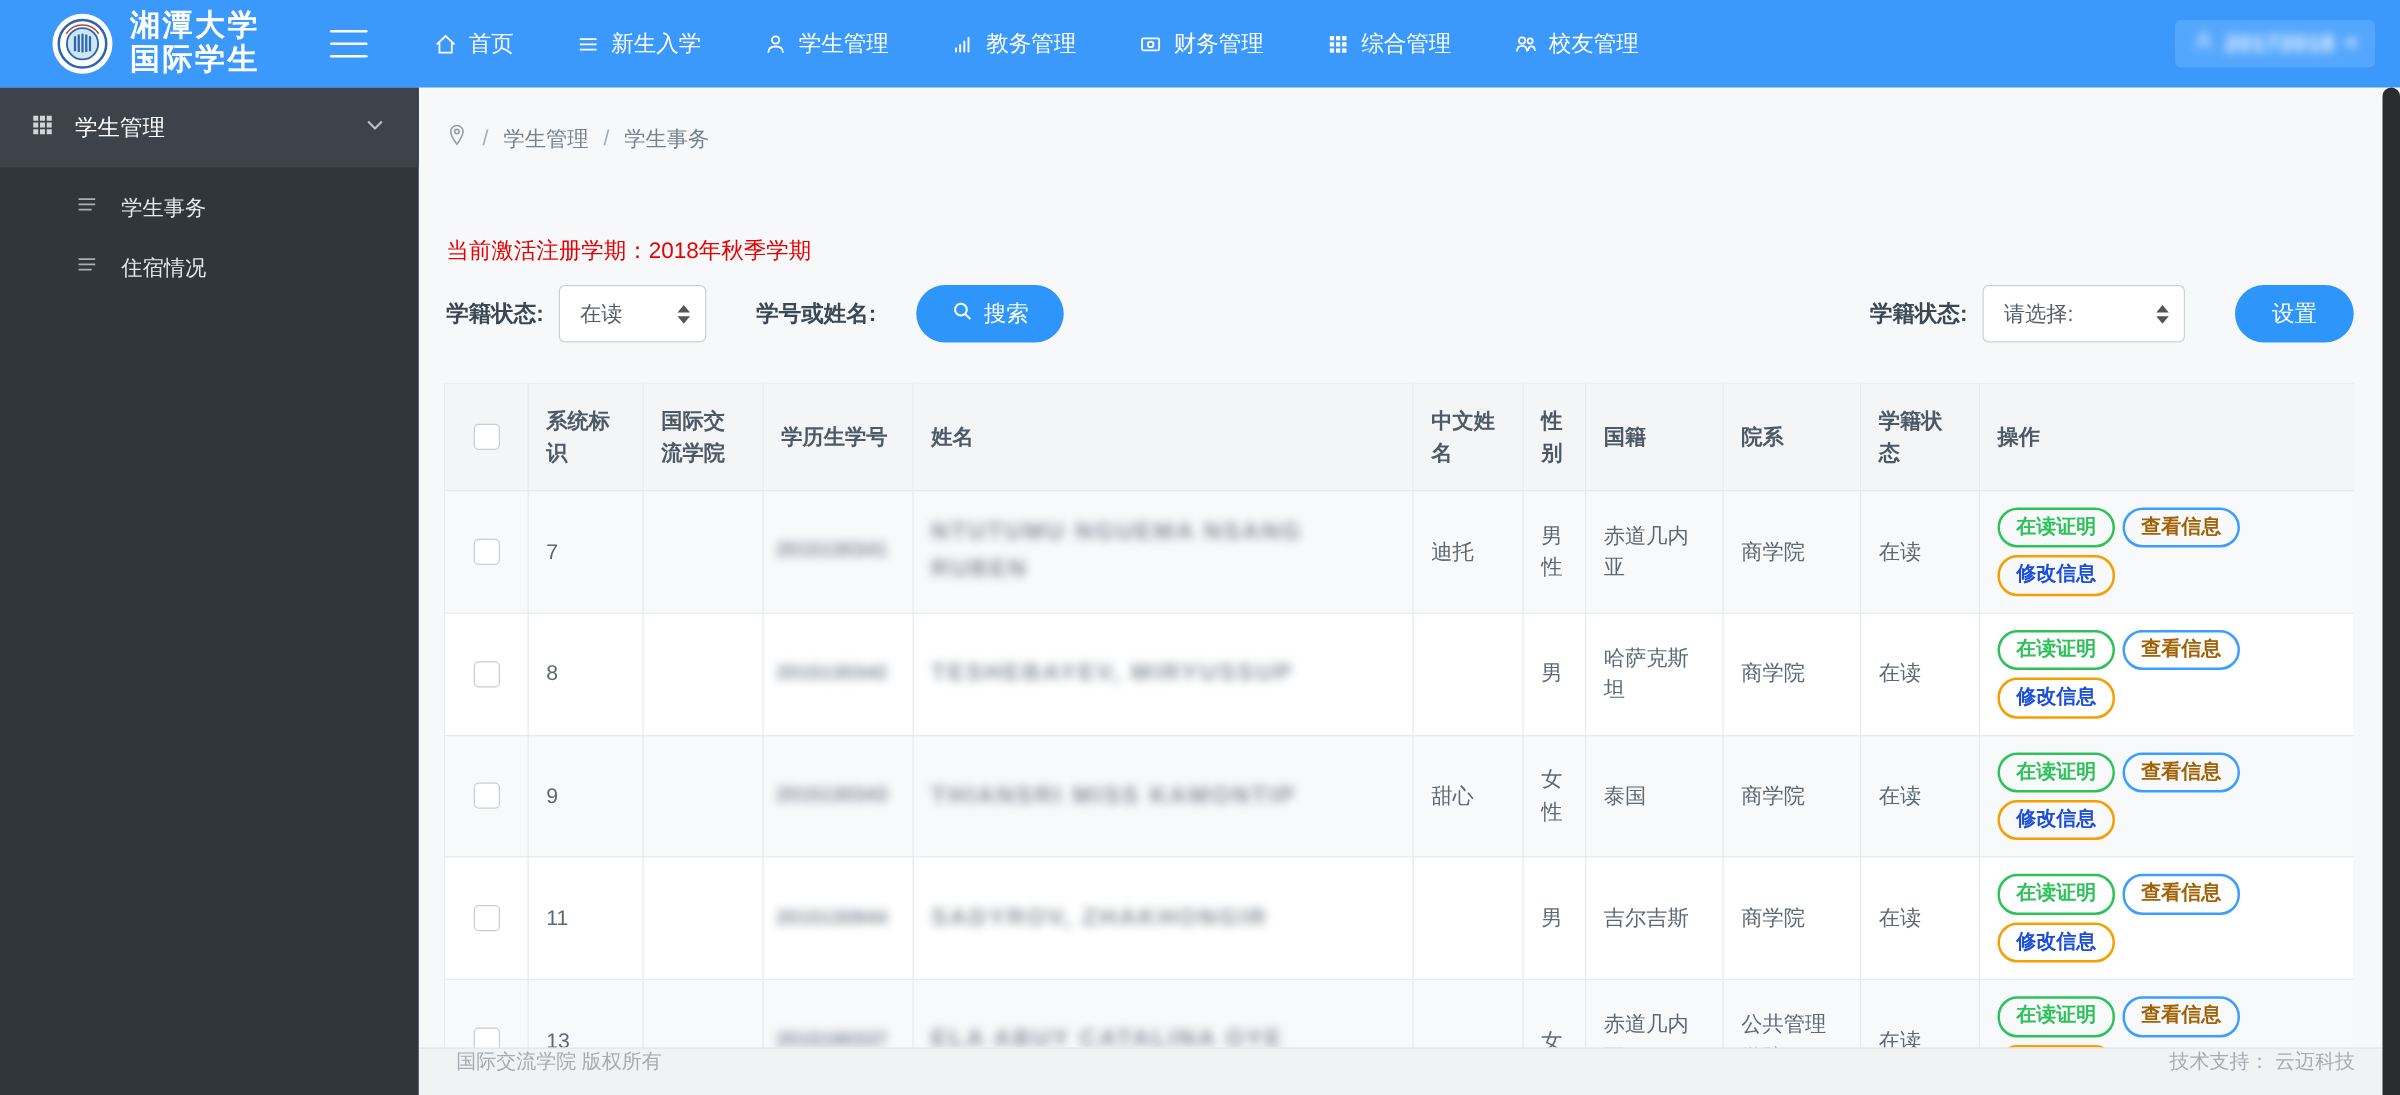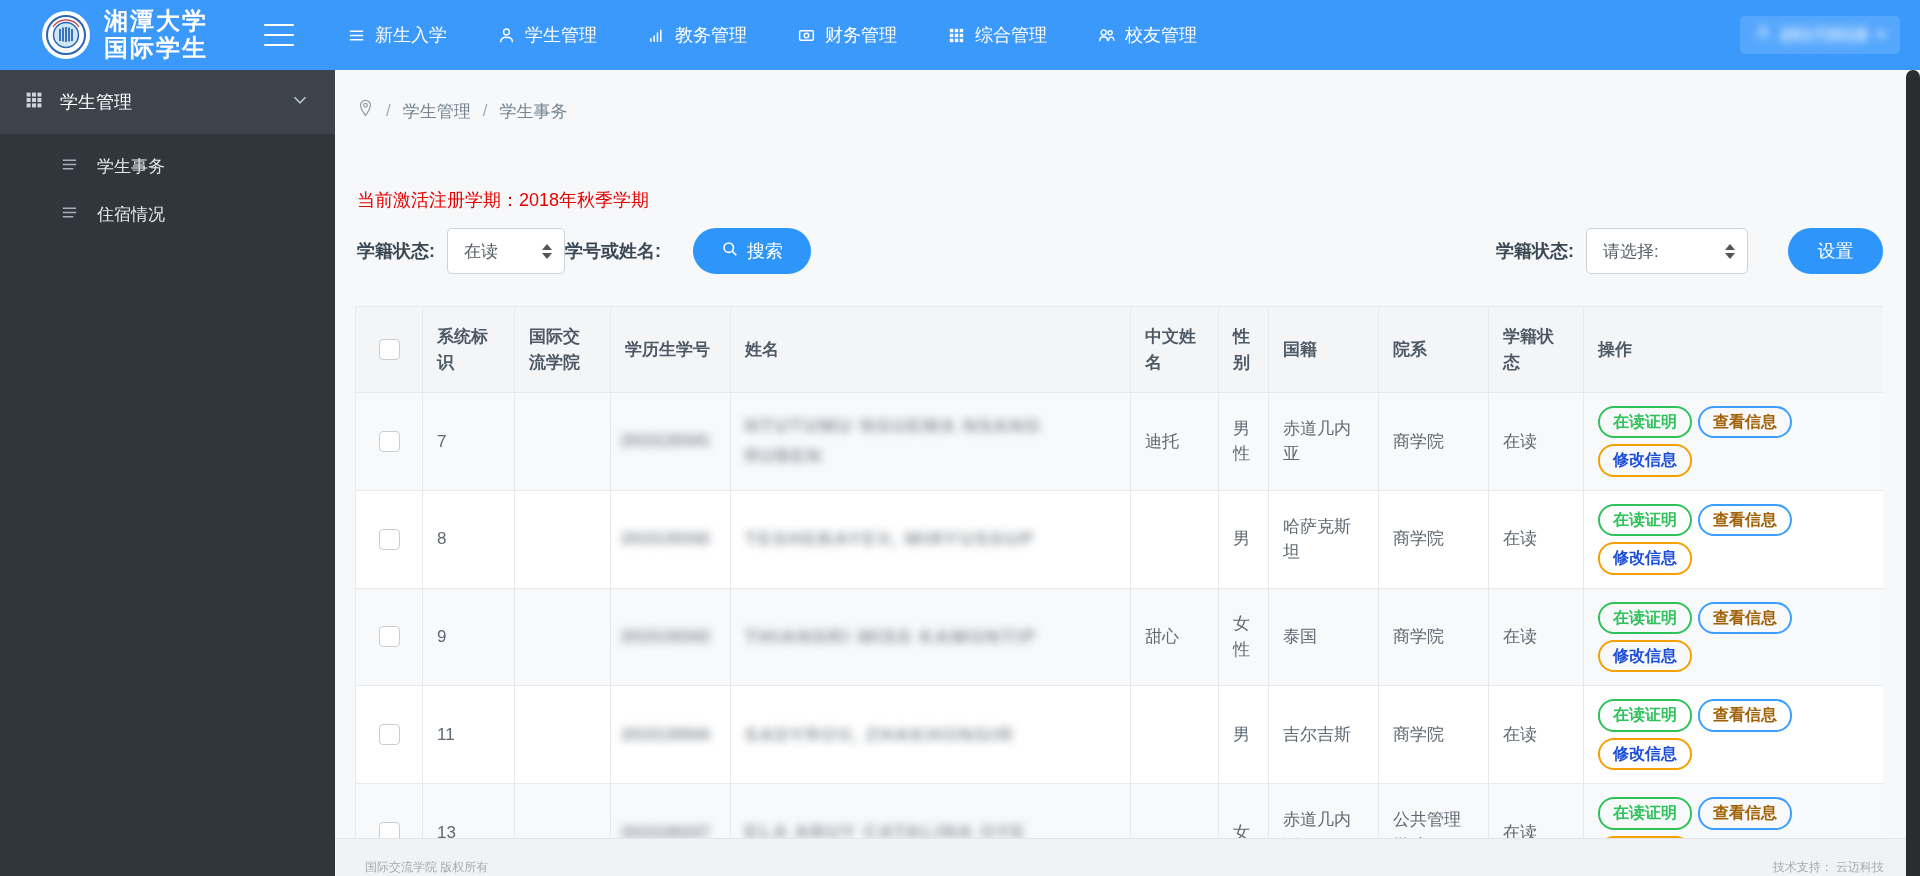--- a/index.html
+++ b/index.html
@@ -66,21 +66,21 @@
     display:flex; align-items:center; padding:0 12px 0 16px; cursor:pointer;
     font-size:17px; color:#555e66;
   }
   .selectbox .val { margin-right:14px; }
   .spin-caret { display:flex; flex-direction:column; gap:3px; margin-left:auto; }
   .spin-caret .up { width:0;height:0;border-left:5px solid transparent;
     border-right:5px solid transparent; border-bottom:6px solid #555; }
   .spin-caret .dn { width:0;height:0;border-left:5px solid transparent;
     border-right:5px solid transparent; border-top:6px solid #555; }
   .sel-status { width:118px; margin-left:12px; }
-  .lbl-name { }
+  .lbl-name { margin-left:40px; }
   .search-input {
     width:278px; height:46px; margin-left:14px; border:1px solid #d3d8dd;
     border-radius:5px; background:#fff; padding:0 16px; font-size:17px;
     color:#555e66; outline:none;
     font-family:"Liberation Sans","DejaVu Sans",sans-serif;
   }
   .search-input::placeholder { color:#b4bac1; }
   .btn-primary {
     height:46px; border:none; border-radius:23px; background:#2e95fb; color:#fff;
     font-size:18px; display:flex; align-items:center; justify-content:center;
@@ -112,22 +112,22 @@
     filter:blur(4px); line-height:1.6; }
   .pill { display:inline-block; margin:3px 6px 3px 0; padding:3px 13px;
     border-radius:16px; font-size:16px; font-weight:700; border:2px solid;
     line-height:1.4; cursor:pointer; background:transparent; white-space:nowrap; }
   .pill-green  { color:#2fc25b; border-color:#2fc25b; }
   .pill-blue   { color:#a16207; border-color:#3d9ffd; }
   .pill-orange { color:#1d4ed8; border-color:#f5a000; }
   
   .footer {
     position:absolute; left:0; right:0; bottom:0; height:38px; background:#f1f2f4;
-    border-top:1px solid #e3e5e8; display:flex; align-items:flex-end;
-    justify-content:space-between; padding:0 36px 0 30px; font-size:12px;
+    border-top:1px solid #e3e5e8; display:flex; align-items:flex-start;
+    justify-content:space-between; padding:0 36px 0 30px; font-size:16px;
     color:#a6abb1; z-index:6;
   }
   
   .scrollbar-thumb {
     position:absolute; right:0; top:70px; bottom:0; width:14px;
     background:#2a2c2f; border-radius:7px 7px 0 0; z-index:40; cursor:pointer;
   }
 </style>
 </head>
 <body>
@@ -148,20 +148,28 @@
     </div>
   </div>
 
   <div class="hamburger">
     <i></i>
       <i></i>
       <i></i>
   </div>
 
   <nav class="topnav">
+    <div class="topnav-item">
+      <span>
+        <svg width="19" height="19" viewBox="0 0 20 20" fill="none" stroke="#fff" stroke-width="1.5">
+          <path d="M2.5 10 L10 3 L17.5 10 M4.8 8.6 V17 H15.2 V8.6"></path>
+        </svg>
+      </span>
+      <span>首页</span>
+    </div>
     <div class="topnav-item">
       <span>
         <svg width="19" height="19" viewBox="0 0 20 20" fill="none" stroke="#fff" stroke-width="1.5">
           <path d="M3 5.5 h14 M3 10 h14 M3 14.5 h14"></path>
         </svg>
       </span>
       <span>新生入学</span>
     </div>
     <div class="topnav-item">
       <span>

